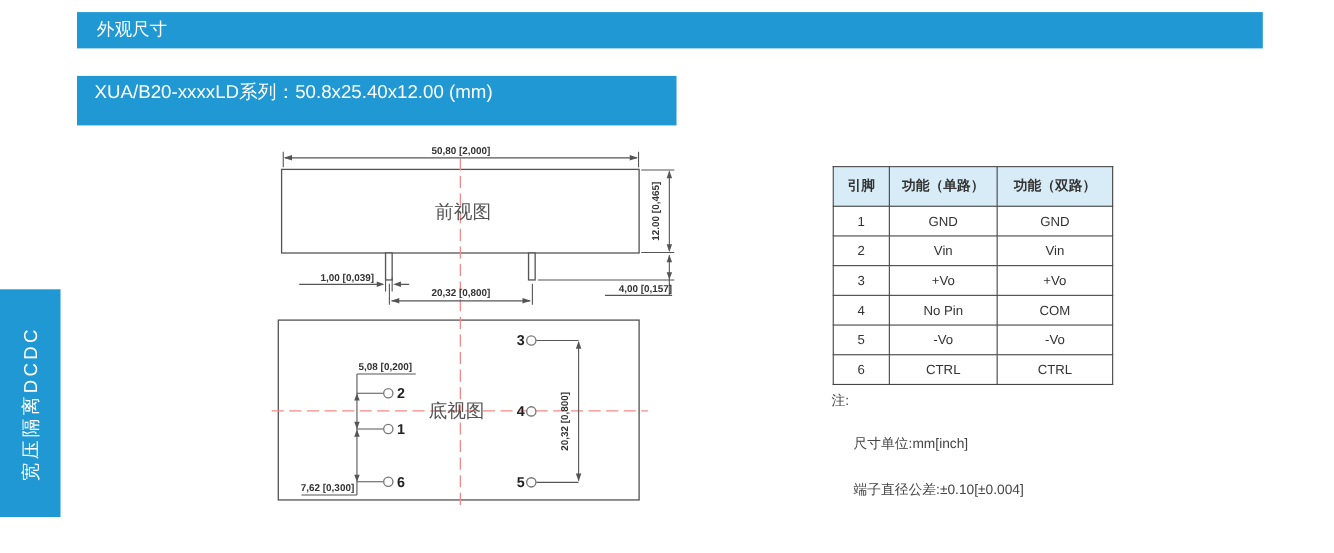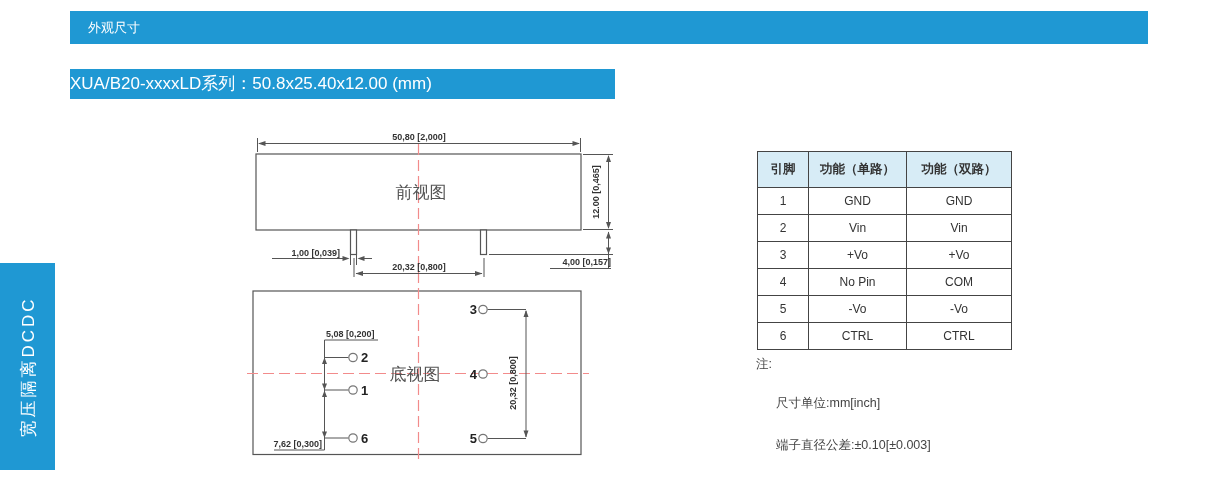--- a/index.html
+++ b/index.html
@@ -1,20 +1,20 @@
 <!DOCTYPE html>
 <html style="--accent_blue: #1f98d3; --table_header_bg: #d7ecf6; --centerline_red: #f28b8b; --line_gray: #555555; --text_dark: #333333;"><head>
 <meta charset="utf-8">
 <style>
   html,body{margin:0;padding:0;background:#fff;}
   .page{position:relative;width:1213px;height:503px;background:#fff;overflow:hidden;
         font-family:"Liberation Sans",sans-serif;}
   .bar{position:absolute;background:var(--accent_blue,#1f98d3);color:#fff;box-sizing:border-box;}
-  .topbar{left:70px;top:11px;width:1078px;height:33px;font-size:13px;line-height:33px;padding-left:18px;}
-  .seriesbar{left:70px;top:69px;width:545px;height:30px;font-size:17px;line-height:30px;}
+  .topbar{left:70px;top:11px;width:1078px;height:33px;font-size:16px;line-height:33px;padding-left:18px;}
+  .seriesbar{left:70px;top:69px;width:545px;height:45px;font-size:17px;line-height:30px;padding-left:16px;}
   .sidebar{left:0;top:263px;width:55px;height:207px;}
   .sidebar .vtext{position:absolute;left:50%;top:50%;transform:translate(-50%,-50%) rotate(-90deg);
         white-space:nowrap;font-size:17px;letter-spacing:3px;color:#fff;}
   svg.drawing{position:absolute;left:240px;top:125px;width:420px;height:355px;}
   .gline{stroke:#555;stroke-width:1;fill:none;}
   .grect{fill:#fff;stroke:#555;stroke-width:1.2;}
   .arrow{fill:#555;stroke:none;}
   .redline{stroke:var(--centerline_red,#f28b8b);stroke-width:1.2;stroke-dasharray:11 5;fill:none;}
   .pincircle{fill:#fff;stroke:#777;stroke-width:1.2;}
   .dim{font-size:9px;font-weight:bold;fill:#333;font-family:"Liberation Sans",sans-serif;}
@@ -131,16 +131,16 @@
       <td>6</td>
       <td>CTRL</td>
       <td>CTRL</td>
     </tr>
   </tbody>
     </table>
 
   <div class="notes">
     <div class="note-title">注:</div>
     <div class="note-line">尺寸单位:mm[inch]</div>
-    <div class="note-line">端子直径公差:±0.10[±0.003]</div>
+    <div class="note-line">端子直径公差:±0.10[±0.004]</div>
   </div>
 
 </div>
 
 </body></html>

